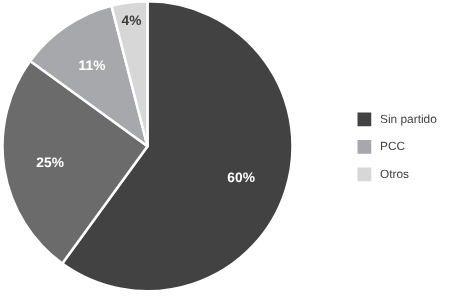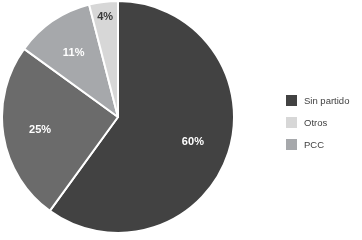--- a/index.html
+++ b/index.html
@@ -43,21 +43,21 @@
   .slice-label-dark  { fill: #3a3a3a; }
 
   #legend {
     position: absolute;
     left: 286px;
     top: 84px;
     width: 76px;
   }
   .legend-row {
     display: flex;
-    align-items: flex-end;
+    align-items: center;
     height: 22px;
   }
   .legend-swatch {
     width: 11px;
     height: 11px;
     flex: 0 0 11px;
     margin-right: 7px;
   }
   .legend-label {
     font-family: "Liberation Sans", sans-serif;
@@ -88,22 +88,22 @@
         </g>
     </svg>
   </div>
 
   <div id="legend">
       <div class="legend-row">
         <span class="legend-swatch" style="background: rgb(66, 66, 66);"></span>
         <span class="legend-label">Sin partido</span>
       </div>
       <div class="legend-row">
+        <span class="legend-swatch" style="background: rgb(166, 168, 171);"></span>
+        <span class="legend-label">PCC</span>
+      </div>
+      <div class="legend-row">
         <span class="legend-swatch" style="background: rgb(215, 215, 215);"></span>
         <span class="legend-label">Otros</span>
-      </div>
-      <div class="legend-row">
-        <span class="legend-swatch" style="background: rgb(166, 168, 171);"></span>
-        <span class="legend-label">PCC</span>
       </div>
     </div>
 
 </div>
 
 </body></html>

